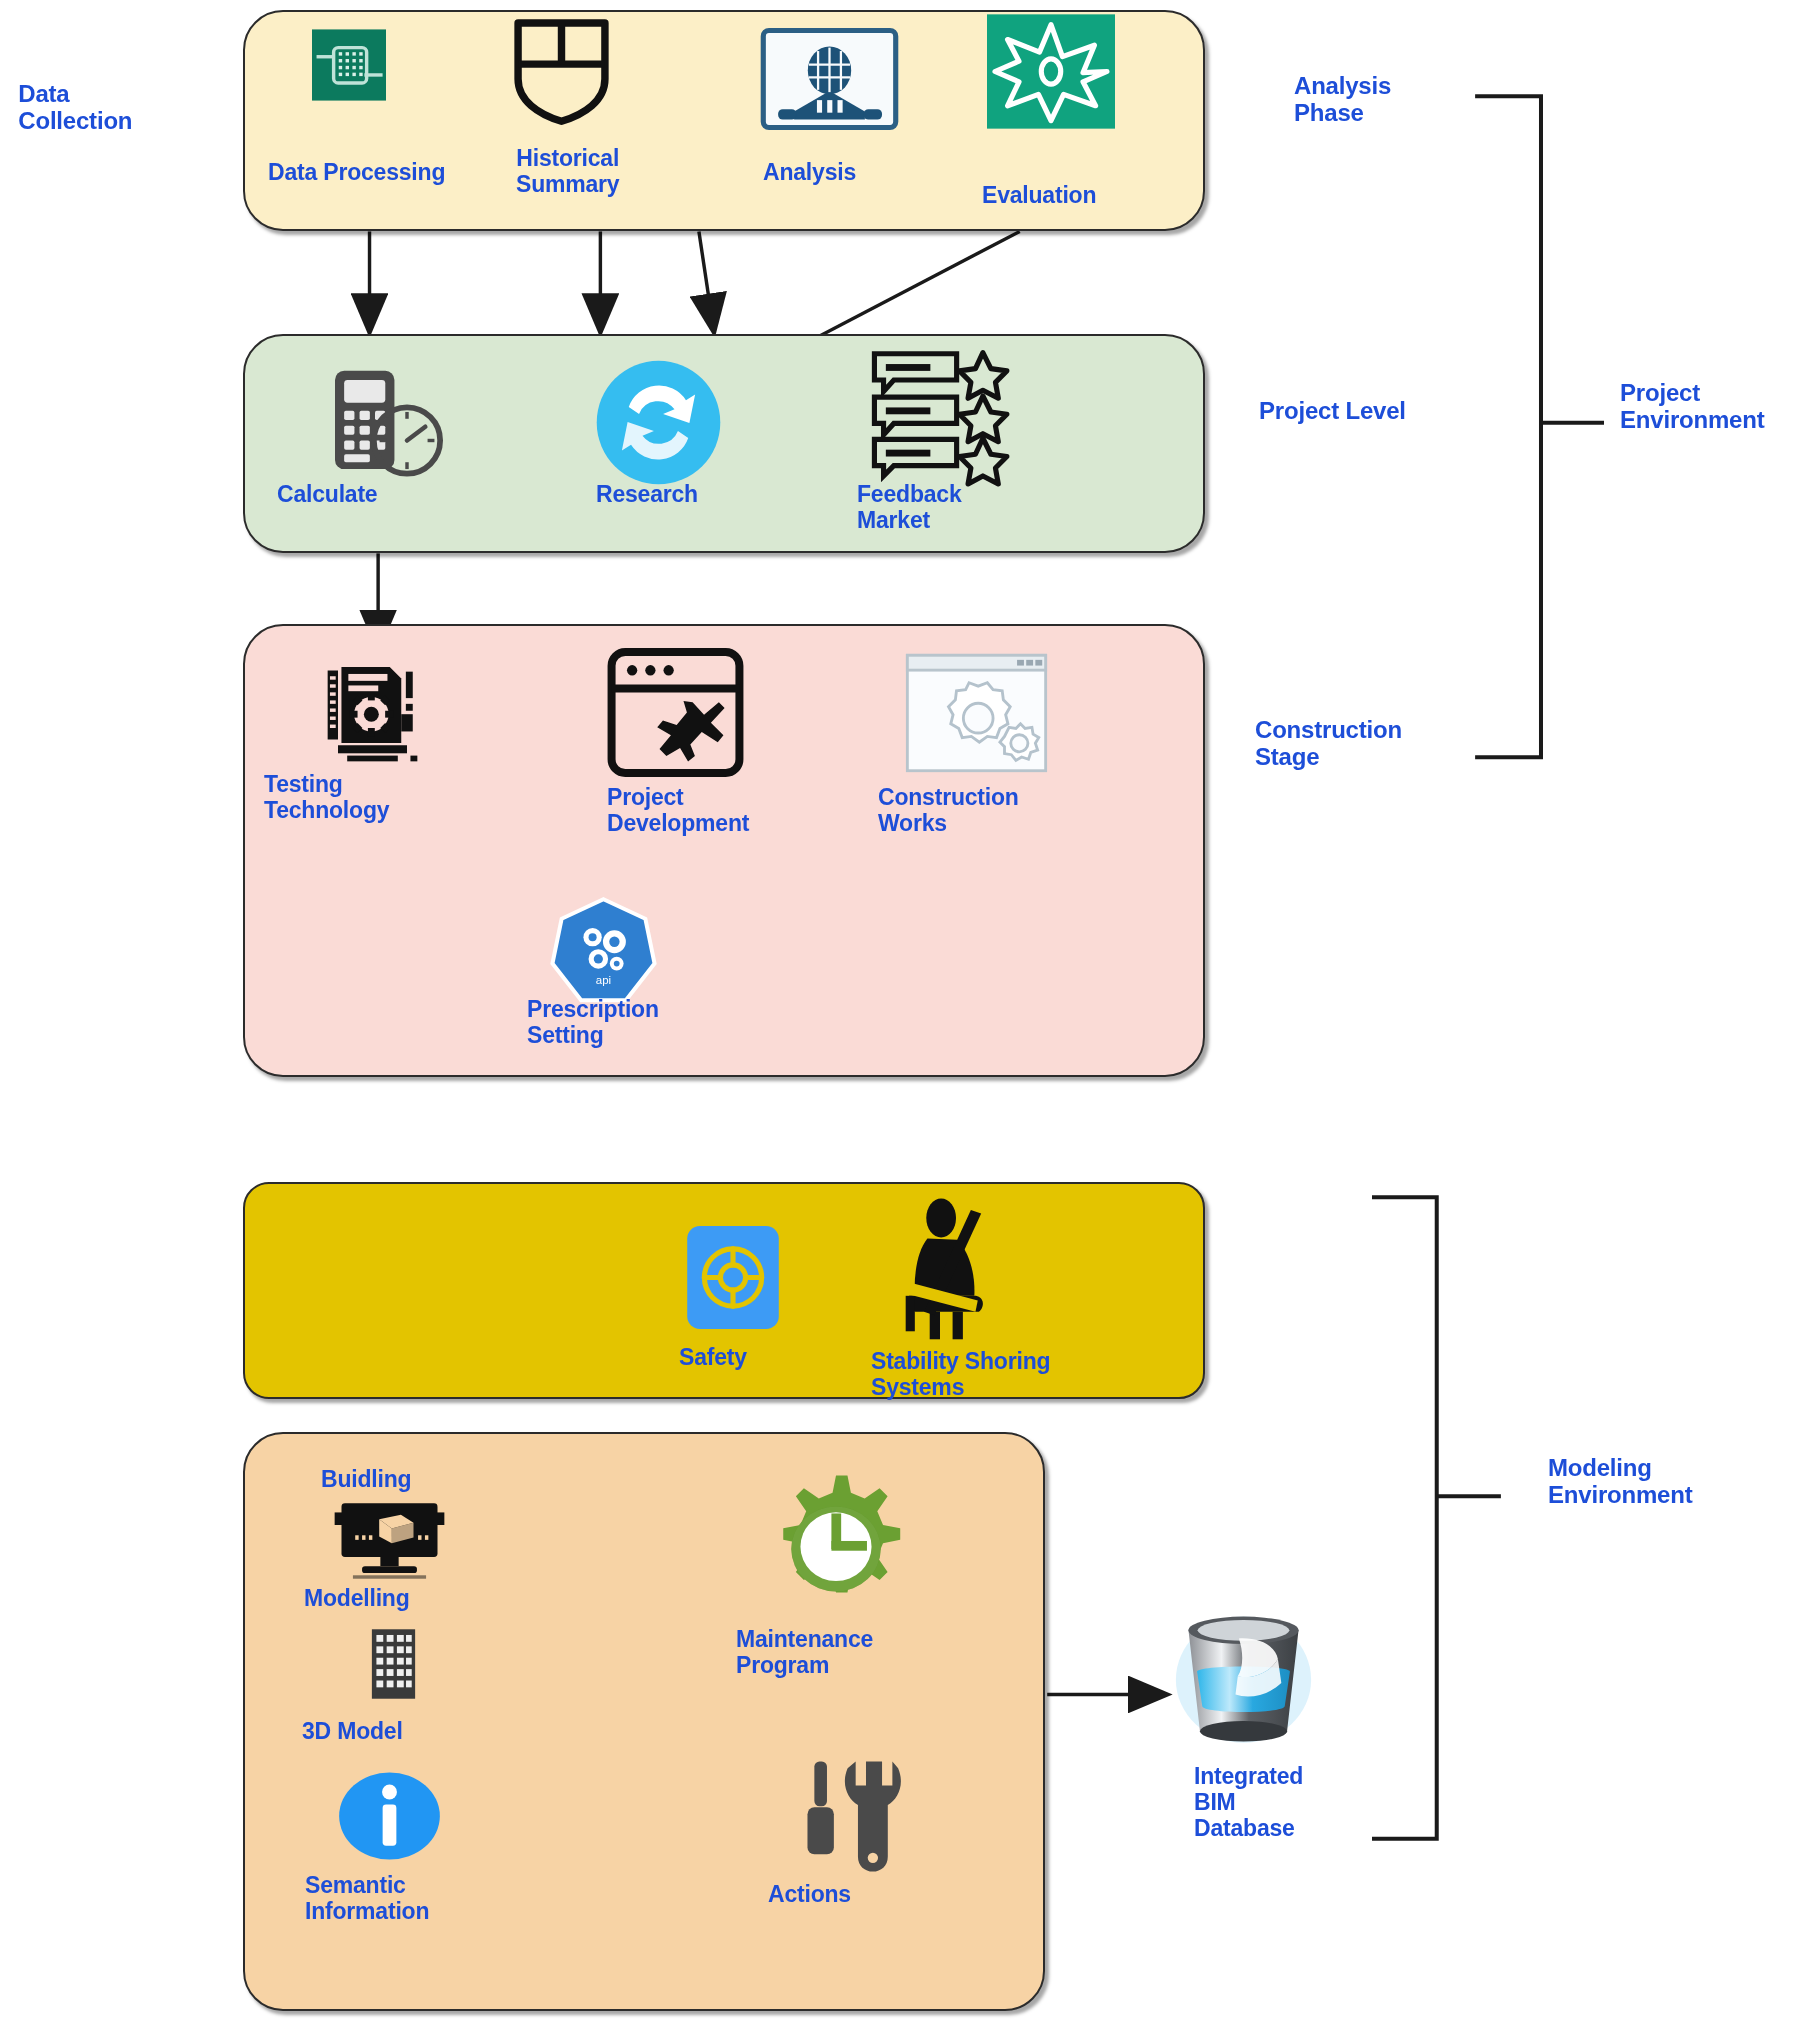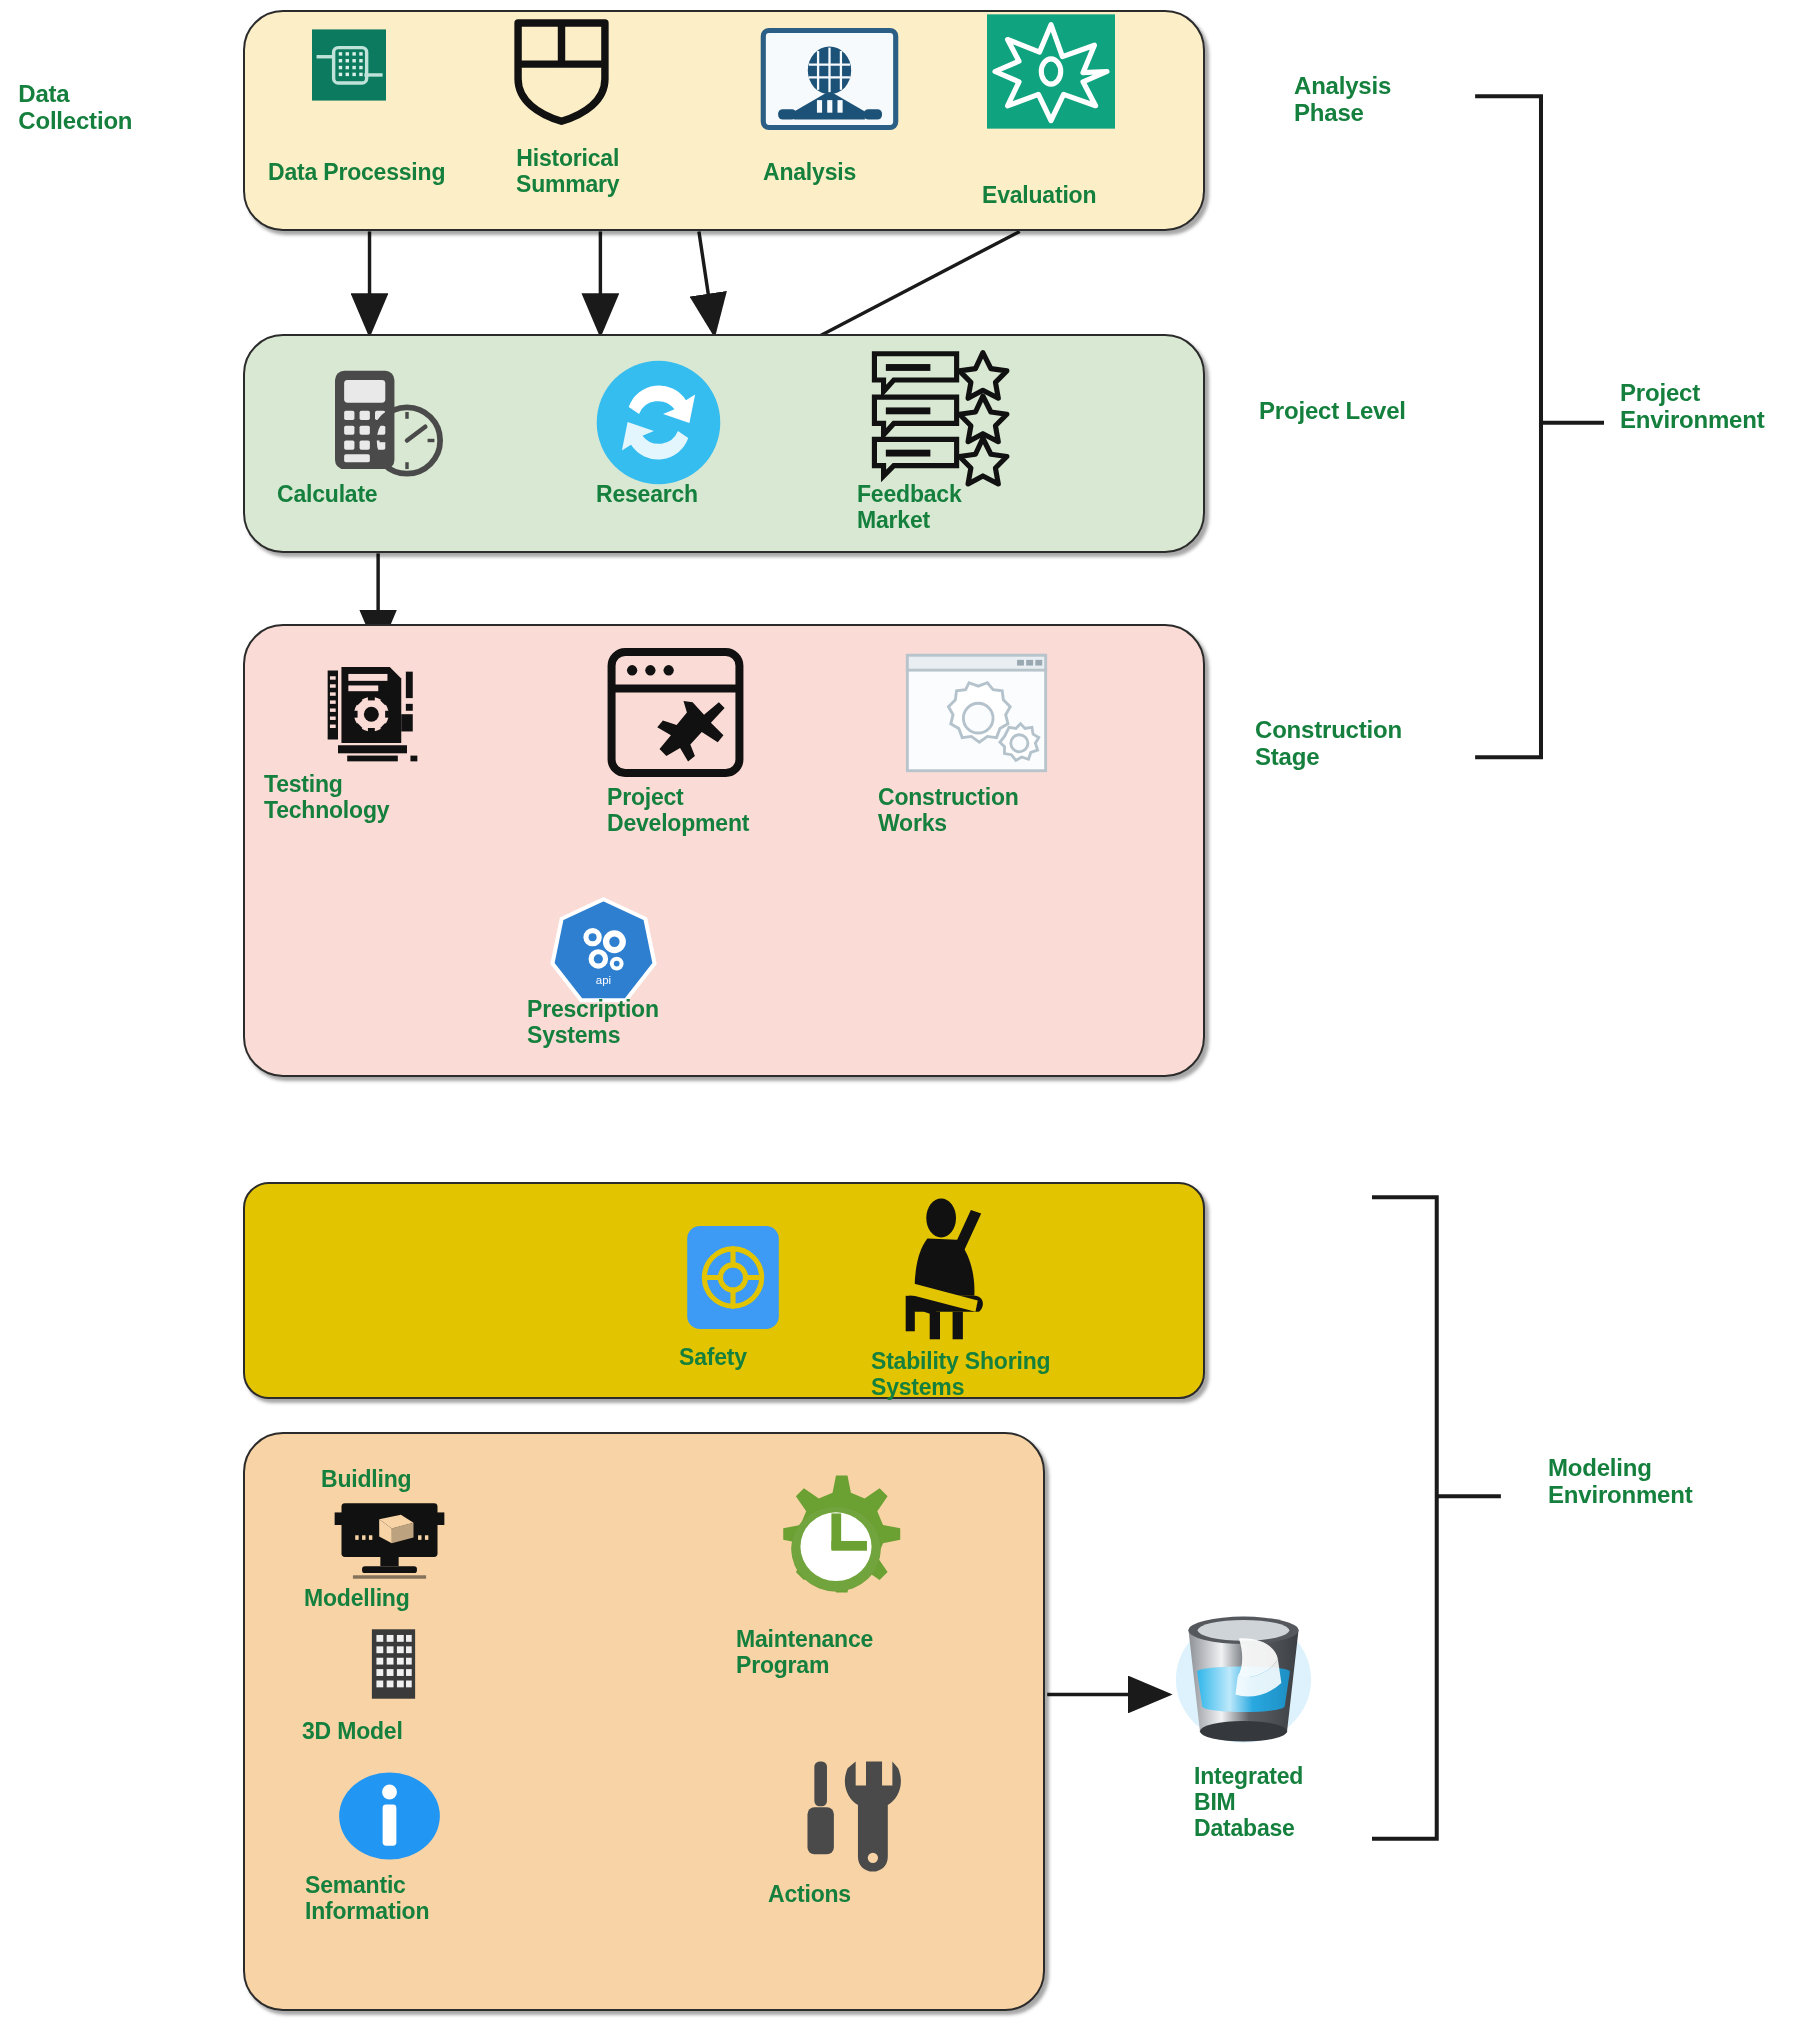--- a/index.html
+++ b/index.html
@@ -27,21 +27,21 @@
   .box-yellow  { background: #fcefc7; }
   .box-green   { background: #d9e8d2; }
   .box-pink    { background: #fadbd6; }
   .box-gold    { background: #e3c400; }
   .box-orange  { background: #f7d3a5; }
 
   
   .lbl {
     position: absolute;
     font-weight: bold;
-    color: #15803d;
+    color: #1d4ed8;
     line-height: 1.12;
     letter-spacing: -0.2px;
     white-space: pre-line;
   }
   .lbl-item   { font-size: 23px; }
   .lbl-side   { font-size: 24px; }
   .lbl-topo   { font-size: 23.5px; text-align: center; }
 
   .topo-card {
     position: absolute;
@@ -339,21 +339,21 @@
           <circle cx="112" cy="78" r="9" fill="#2f7fd0"></circle>
         <circle cx="84" cy="108" r="17"></circle>
           <circle cx="84" cy="108" r="8" fill="#2f7fd0"></circle>
         <circle cx="116" cy="116" r="12"></circle>
           <circle cx="116" cy="116" r="5" fill="#2f7fd0"></circle>
       </g>
       <text x="93" y="152" font-family="'Liberation Sans', sans-serif" font-size="20" fill="#ffffff" text-anchor="middle">api</text>
     </svg>
   </div>
   <div class="lbl lbl-item" style="left:527px; top:997px;">Prescription
-Systems</div>
+Setting</div>
 
   <div class="phase-box box-gold" style="left:243px; top:1182px; width:962px; height:217px; border-radius:26px;"></div>
 
 
   <div class="icon" style="left:687px; top:1226px;">
     <svg width="92" height="103" viewBox="0 0 160 180">
       <rect x="0" y="0" width="160" height="180" rx="22" fill="#3d9bf5"></rect>
       <circle cx="80" cy="90" r="50" fill="none" stroke="#e3c400" stroke-width="9"></circle>
       <circle cx="80" cy="90" r="22" fill="#3d9bf5" stroke="#e3c400" stroke-width="9"></circle>
       <g stroke="#e3c400" stroke-width="9" stroke-linecap="round">

